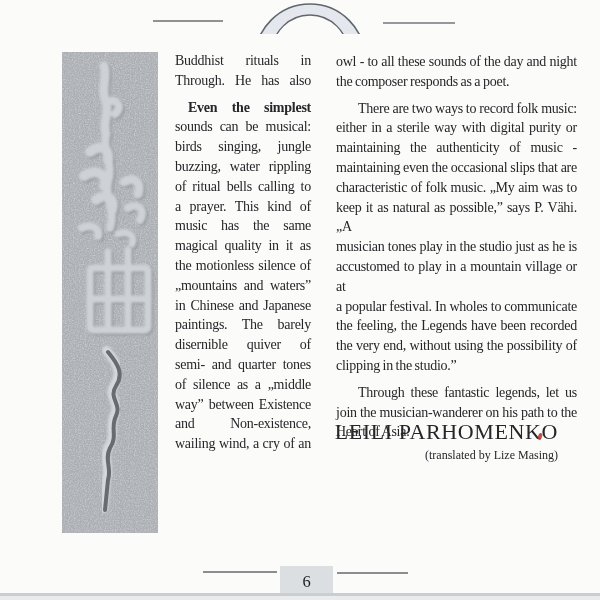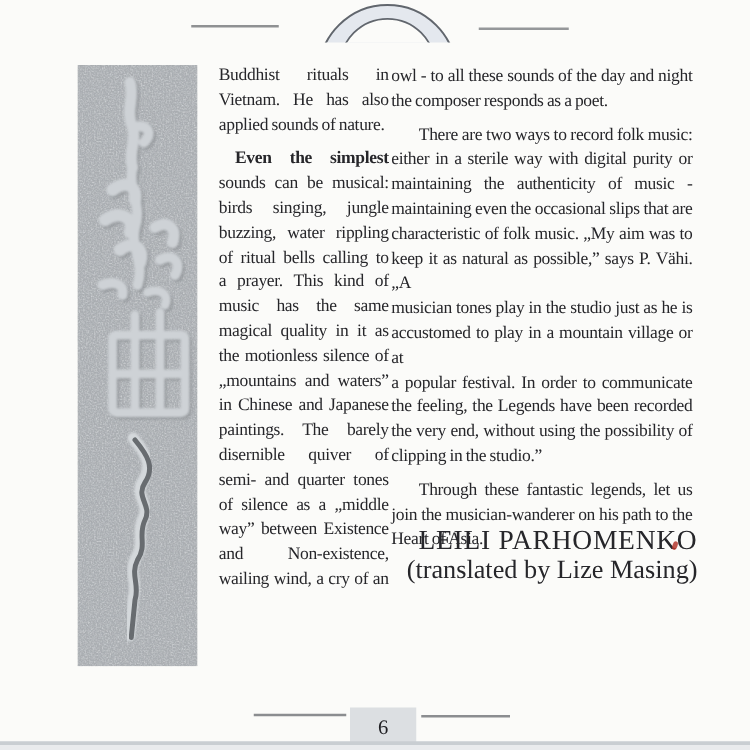--- a/index.html
+++ b/index.html
@@ -15,30 +15,30 @@
   #disc-arc{position:absolute;left:251px;top:1px;width:118px;height:33px;}
   
   #panel{position:absolute;left:62px;top:52px;width:96px;height:481px;}
   
   .col{
     position:absolute;color:#26262a;
     font-size:14px;line-height:19.8px;
     letter-spacing:-0.25px;word-spacing:-0.6px;
   }
   #col-left{left:175px;top:51px;width:136px;}
-  #col-right{left:313px;top:52px;width:241px;}
+  #col-right{left:336px;top:52px;width:241px;}
   .line{text-align:justify;text-align-last:justify;text-justify:inter-word;}
   .line.endline{text-align:center;text-align-last:left;}
   .para.gap{margin-top:7px;}
   #col-left .para.indent .line:first-child{text-indent:13px;font-weight:bold;}
   #col-right .para.indent .line:first-child{text-indent:22px;}
   
   #signature{position:absolute;left:317px;top:420px;width:241px;text-align:right;color:#26262a;}
   #sig-name{font-size:22px;letter-spacing:0.6px;line-height:24px;}
-  #sig-credit{font-size:21px;line-height:23px;}
+  #sig-credit{font-size:12px;line-height:23px;}
   #red-speck{position:absolute;left:538px;top:433px;width:4px;height:7px;
     background:#b3372e;border-radius:45%;transform:rotate(18deg);opacity:.85;}
   
   #rule-bottom-left{left:203px;top:571px;width:74px;background:#8b8d90;}
   #rule-bottom-right{left:337px;top:572px;width:71px;background:#8b8d90;}
   #page-box{
     position:absolute;left:280px;top:566px;width:53px;height:31px;
     background:#dcdfe2;display:flex;align-items:center;justify-content:center;
     font-size:16.5px;color:#1e1e22;
   }
@@ -122,22 +122,21 @@
 
   <g>
     <path d="M 46,300 C 56,312 62,322 54,334 C 46,346 60,352 54,364 C 48,376 56,384 48,396 C 42,408 50,416 46,428 L 43,458" fill="none" stroke="#d4d8db" stroke-width="9" stroke-linecap="round" filter="url(#soften)" transform="translate(-1.5,-1.5)"></path>
     <path d="M 46,300 C 56,312 62,322 54,334 C 46,346 60,352 54,364 C 48,376 56,384 48,396 C 42,408 50,416 46,428 L 43,458" fill="none" stroke="#686c70" stroke-width="4" stroke-linecap="round" filter="url(#soften2)"></path>
   </g>
 </svg>
 
 <div class="col" id="col-left">
     <div class="para">
       <div class="line">Buddhist rituals in</div>
-      <div class="line">Vietnam. He has also</div>
-      <div class="line endline">applied sounds of nature.</div>
+      <div class="line">Through. He has also</div>
     </div>
     <div class="para indent gap">
       <div class="line">Even the simplest</div>
       <div class="line">sounds can be musical:</div>
       <div class="line">birds singing, jungle</div>
       <div class="line">buzzing, water rippling</div>
       <div class="line">of ritual bells calling to</div>
       <div class="line">a prayer. This kind of</div>
       <div class="line">music has the same</div>
       <div class="line">magical quality in it as</div>
@@ -160,21 +159,21 @@
     </div>
     <div class="para indent gap">
       <div class="line">There are two ways to record folk music:</div>
       <div class="line">either in a sterile way with digital purity or</div>
       <div class="line">maintaining the authenticity of music -</div>
       <div class="line">maintaining even the occasional slips that are</div>
       <div class="line">characteristic of folk music. „My aim was to</div>
       <div class="line">keep it as natural as possible,” says P. Vähi. „A</div>
       <div class="line">musician tones play in the studio just as he is</div>
       <div class="line">accustomed to play in a mountain village or at</div>
-      <div class="line">a popular festival. In order to communicate</div>
+      <div class="line">a popular festival. In wholes to communicate</div>
       <div class="line">the feeling, the Legends have been recorded</div>
       <div class="line">the very end, without using the possibility of</div>
       <div class="line endline">clipping in the studio.”</div>
     </div>
     <div class="para indent gap">
       <div class="line">Through these fantastic legends, let us</div>
       <div class="line">join the musician-wanderer on his path to the</div>
       <div class="line endline">Heart of Asia.</div>
     </div>
   </div>

